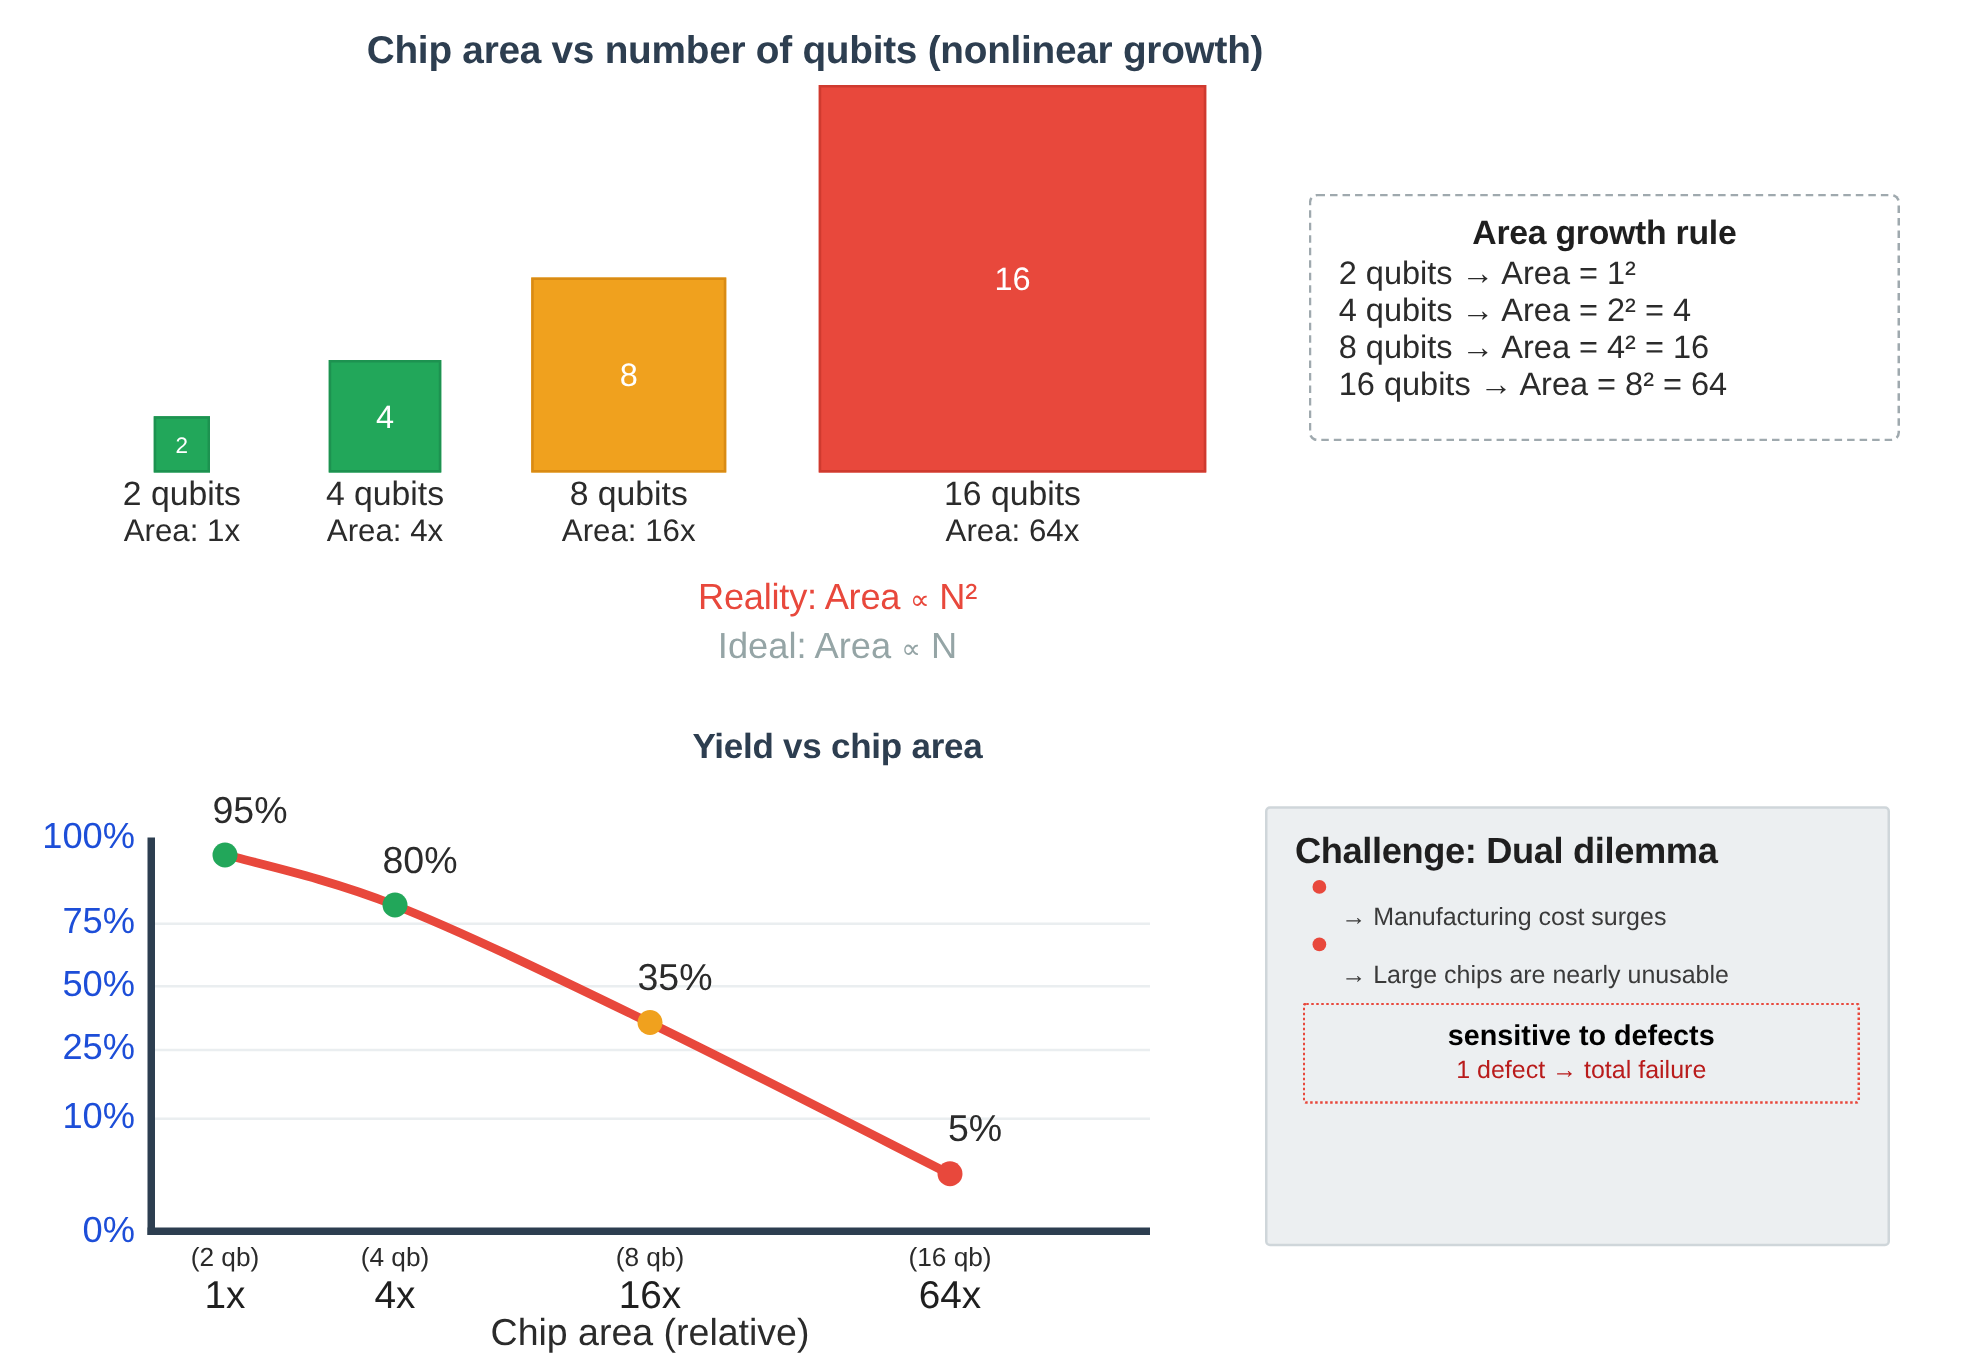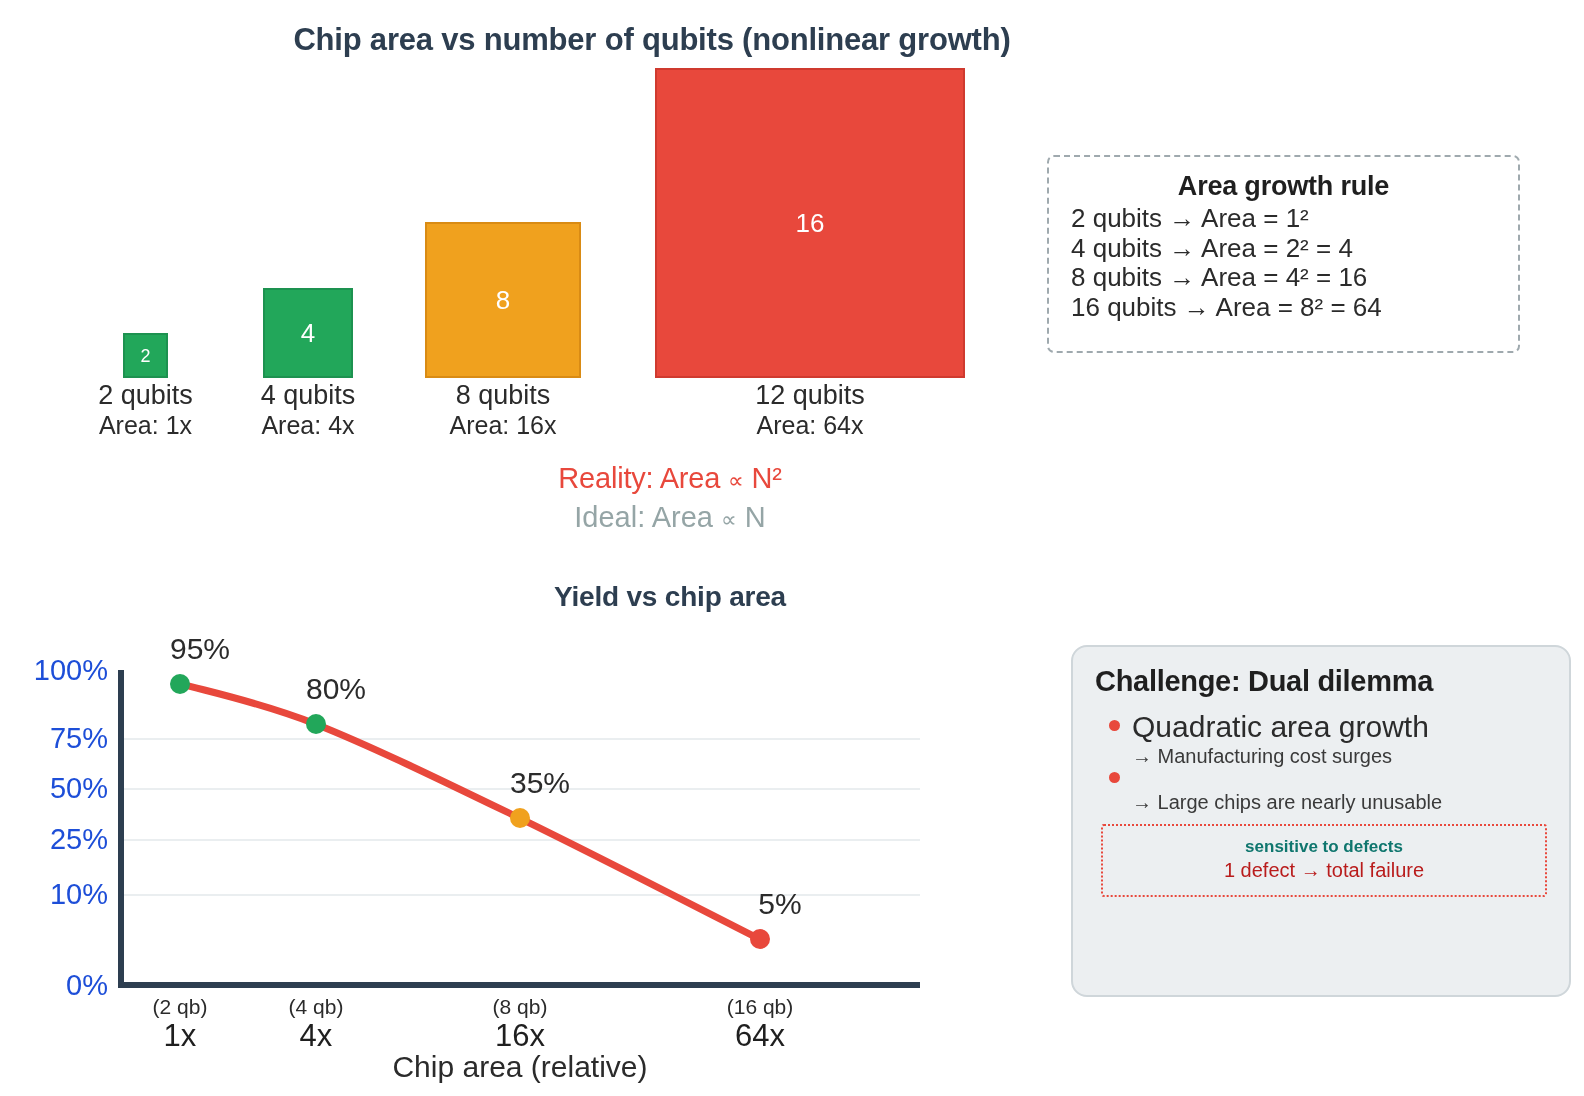--- a/index.html
+++ b/index.html
@@ -106,22 +106,22 @@
   }
   .xtick .qb { display: block; font-size: 21px; color: #2b2b2b; line-height: 1.1; }
   .xtick .mult { display: block; font-size: 31px; color: #1f1f1f; line-height: 1.15; }
   #xaxis-title {
     position: absolute; left: 120px; top: 400px; width: 800px;
     text-align: center; font-size: 30px; color: #2b2b2b;
   }
 
   
   #challenge-box {
-    position: absolute; left: 1071px; top: 645px; width: 500px; height: 352px;
-    background: #eceff1; border: 2px solid #cfd6da; border-radius: 16px;
+    position: absolute; left: 1012px; top: 645px; width: 500px; height: 352px;
+    background: #eceff1; border: 2px solid #cfd6da; border-radius: 4px;
     padding: 18px 20px 16px 22px;
   }
   #challenge-box .cb-title {
     font-size: 29px; font-weight: bold; color: #1f1f1f; letter-spacing: -0.3px;
     margin-bottom: 12px;
   }
   .cb-item { margin-left: 14px; margin-bottom: 10px; }
   .cb-item-head { display: flex; align-items: baseline; }
   .cb-bullet {
     width: 11px; height: 11px; border-radius: 50%; background: #e8483c;
@@ -129,21 +129,21 @@
   }
   .cb-main { font-size: 30px; color: #2b2b2b; line-height: 1.1; }
   .cb-sub { font-size: 20px; color: #3a3a3a; margin-left: 23px; margin-top: 2px; }
 
   #defect-box {
     margin-top: 10px; margin-left: 6px; width: 446px;
     border: 2px dotted #e8483c; border-radius: 3px;
     padding: 10px 8px 12px 8px; text-align: center; background: transparent;
   }
   #defect-box .db-title {
-    font-size: 17px; font-weight: bold; color: #0f766e; line-height: 1.25;
+    font-size: 23px; font-weight: bold; color: #000000; line-height: 1.25;
   }
   #defect-box .db-sub { font-size: 20px; color: #b91c1c; line-height: 1.3; }
 </style>
 </head>
 <body>
 
 <div id="root">
 
   <div id="chip-title">Chip area vs number of qubits (nonlinear growth)</div>
 
@@ -163,21 +163,21 @@
       <div class="sq-group" style="left: 425px; bottom: 62px;">
         <div class="sq" style="width: 156px; height: 156px; background: rgb(240, 161, 30); border: 2px solid rgb(217, 139, 20); font-size: 26px;">
           <span>8</span>
         </div>
         <div class="sq-caption"><span>8 qubits</span><span class="sub">Area: 16x</span></div>
       </div>
       <div class="sq-group" style="left: 655px; bottom: 62px;">
         <div class="sq" style="width: 310px; height: 310px; background: rgb(232, 72, 60); border: 2px solid rgb(207, 58, 47); font-size: 26px;">
           <span>16</span>
         </div>
-        <div class="sq-caption"><span>12 qubits</span><span class="sub">Area: 64x</span></div>
+        <div class="sq-caption"><span>16 qubits</span><span class="sub">Area: 64x</span></div>
       </div>
     </div>
 
   <div id="rule-box">
     <div class="rb-title">Area growth rule</div>
     <div class="rb-line">2 qubits → Area = 1²</div>
     <div class="rb-line">4 qubits → Area = 2² = 4</div>
     <div class="rb-line">8 qubits → Area = 4² = 16</div>
     <div class="rb-line">16 qubits → Area = 8² = 64</div>
   </div>
@@ -243,21 +243,20 @@
       </div>
     <div id="xaxis-title">Chip area (relative)</div>
   </div>
 
   <div id="challenge-box">
     <div class="cb-title">Challenge: Dual dilemma</div>
 
     <div class="cb-item">
       <div class="cb-item-head">
         <span class="cb-bullet"></span>
-        <span class="cb-main">Quadratic area growth</span>
       </div>
       <div class="cb-sub">→ Manufacturing cost surges</div>
     </div>
 
     <div class="cb-item">
       <div class="cb-item-head">
         <span class="cb-bullet"></span>
       </div>
       <div class="cb-sub">→ Large chips are nearly unusable</div>
     </div>

